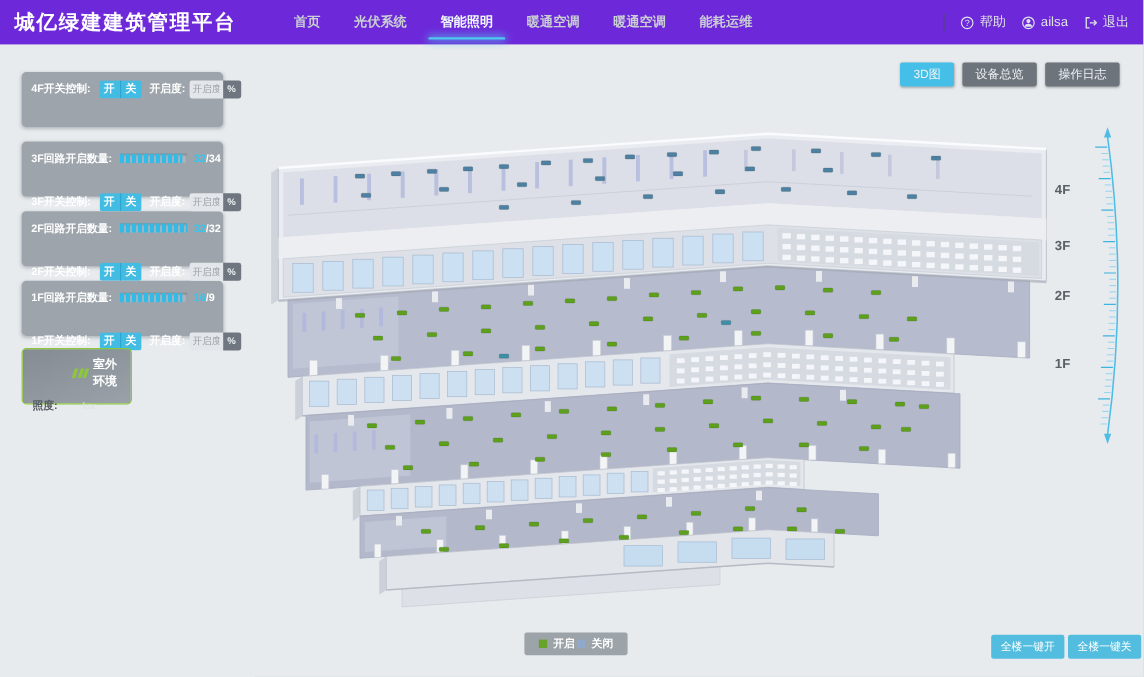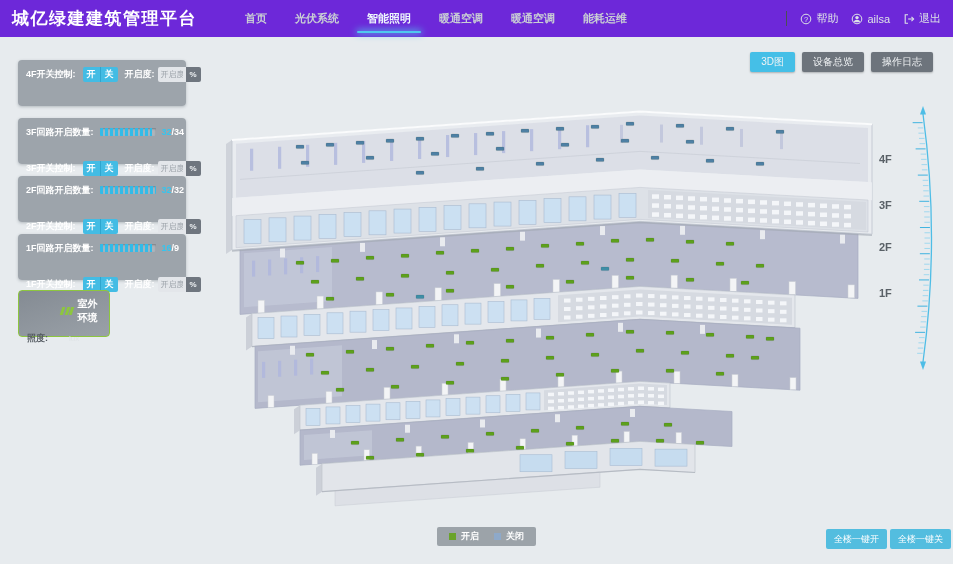--- a/index.html
+++ b/index.html
@@ -59,21 +59,21 @@
   .view-btn{height:20px;padding:0 11px;background:#6d747c;color:#f0f3f5;font-size:10px;display:flex;
             align-items:center;border-radius:2px;cursor:pointer;box-shadow:0 1px 2px rgba(0,0,0,.25);white-space:nowrap;}
   .view-btn.active{background:#45bfe7;}
 
   
   .floor-labels span{position:absolute;left:879px;font-size:11px;font-weight:bold;color:#596066;z-index:4;}
   .ruler{position:absolute;left:903px;top:104px;z-index:4;}
 
   
   .legend{position:absolute;left:437px;top:527px;height:19px;background:rgba(150,157,164,.93);
-          border-radius:2px;display:flex;align-items:center;gap:15px;padding:0 12px;z-index:5;}
+          border-radius:2px;display:flex;align-items:center;gap:2px;padding:0 12px;z-index:5;}
   .legend-item{display:flex;align-items:center;gap:5px;font-size:9px;color:#fff;font-weight:bold;}
   .legend-swatch{width:7px;height:7px;display:block;}
 
   
   .bulk-buttons{position:absolute;right:2px;top:529px;display:flex;gap:3px;z-index:5;}
   .bulk-btn{background:#53bddf;color:#fff;font-size:9px;height:20px;padding:0 8px;display:flex;
             align-items:center;border-radius:2px;cursor:pointer;white-space:nowrap;}
 
   .building{position:absolute;left:0;top:0;z-index:1;}
 </style>
@@ -633,21 +633,21 @@
   <div class="view-buttons">
     <div class="view-btn active">3D图</div>
     <div class="view-btn">设备总览</div>
     <div class="view-btn">操作日志</div>
   </div>
 
   <div class="floor-labels">
     <span style="top:153px">4F</span>
     <span style="top:199px">3F</span>
     <span style="top:241px">2F</span>
-    <span style="top:287px">1F</span>
+    <span style="top:298px">1F</span>
   </div>
   <svg class="ruler" width="44" height="272" viewBox="0 0 44 272" id="ruler-svg">
       <path d="M20,10 Q37,134 20,258" fill="none" stroke="#4ebde6" stroke-width="1.3"></path>
       <polygon points="20,2 17,10.5 23,10.5" fill="#4ebde6"></polygon>
       <polygon points="20,266 17,257.5 23,257.5" fill="#4ebde6"></polygon>
       <line x1="19.648349999999997" y1="18.68" x2="9.648349999999997" y2="18.68" stroke="#3fb3e0" stroke-width="1"></line>
       <line x1="20.301492458677686" y1="23.921818181818185" x2="14.801492458677686" y2="23.921818181818185" stroke="#8ed3ef" stroke-width="0.8"></line>
       <line x1="20.924256198347106" y1="29.163636363636364" x2="15.424256198347106" y2="29.163636363636364" stroke="#8ed3ef" stroke-width="0.8"></line>
       <line x1="21.516641219008267" y1="34.405454545454546" x2="16.016641219008267" y2="34.405454545454546" stroke="#8ed3ef" stroke-width="0.8"></line>
       <line x1="22.07864752066116" y1="39.647272727272735" x2="16.57864752066116" y2="39.647272727272735" stroke="#8ed3ef" stroke-width="0.8"></line>

